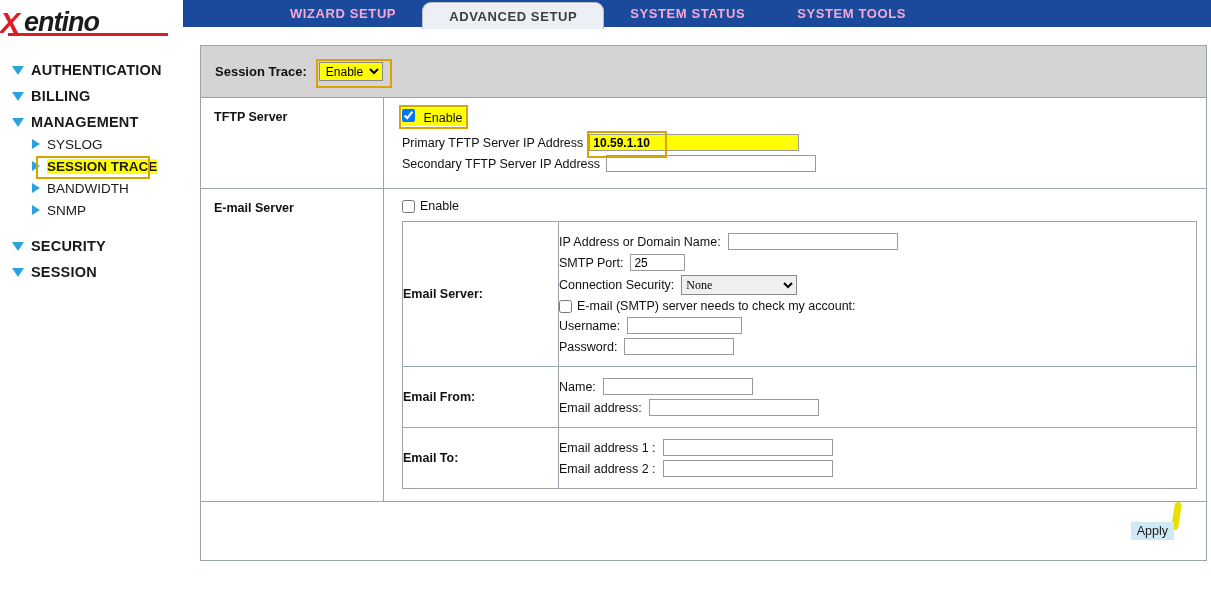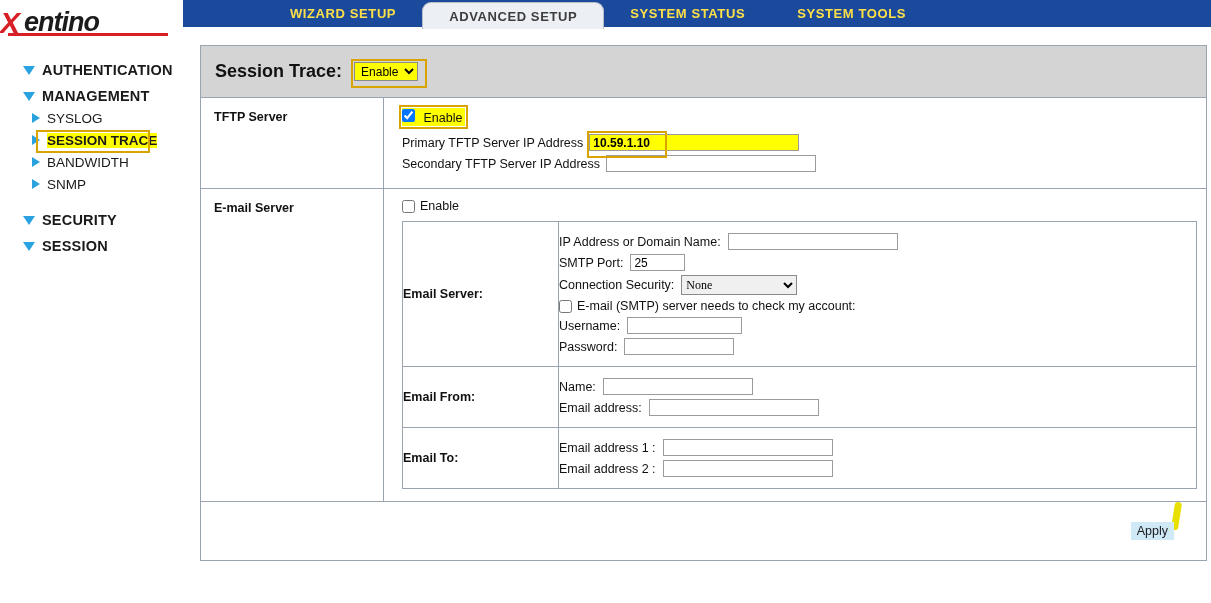--- a/index.html
+++ b/index.html
@@ -54,21 +54,21 @@
   }
 
   .nav {
     position: absolute;
     left: 183px; top: 0;
     height: 27px;
     display: flex;
     align-items: stretch;
   }
   .nav-item {
-    color: #fde047;
+    color: #f9a8d4;
     font-size: 13px;
     font-weight: bold;
     letter-spacing: 0.6px;
     padding: 0 26px;
     display: flex;
     align-items: center;
     height: 27px;
     box-sizing: border-box;
     white-space: nowrap;
     border-radius: 13px;
@@ -89,21 +89,21 @@
     left: 0; top: 45px;
     width: 200px;
     height: 558px;
     background: #ffffff;
     font-size: 14px;
   }
   .side-group {
     display: flex;
     align-items: center;
     height: 22px;
-    padding-left: 23px;
+    padding-left: 12px;
     margin-top: 4px;
   }
   .side-group .label {
     font-weight: bold;
     color: #1a1a1a;
     font-size: 14.5px;
     letter-spacing: 0.2px;
     margin-left: 7px;
   }
   .tri-down {
@@ -151,21 +151,21 @@
     height: 53px;
     background: #d4d4d4;
     border: 1px solid #9aa3b0;
     border-bottom: 1px solid #9aa3b0;
     box-sizing: border-box;
     display: flex;
     align-items: center;
     padding-left: 14px;
   }
   .panel-head .lbl {
-    font-size: 18px;
+    font-size: 13px;
     font-weight: bold;
     color: #111;
   }
   .sel-wrap {
     position: relative;
     margin-left: 12px;
   }
   select.fake {
     font-family: "Liberation Sans", sans-serif;
     font-size: 12px;
@@ -372,20 +372,24 @@
     <span class="logo-x">X</span>
       <span class="logo-text">entino</span>
   </div>
   <div class="logo-underline"></div>
 
   <div class="sidebar">
     <div style="height:10px"></div>
     <div class="side-group">
       <span class="tri-down"></span>
       <span class="label">AUTHENTICATION</span>
+    </div>
+    <div class="side-group">
+      <span class="tri-down"></span>
+      <span class="label">BILLING</span>
     </div>
     <div class="side-group">
       <span class="tri-down"></span>
       <span class="label">MANAGEMENT</span>
     </div>
     <div class="side-sub">
       <span class="tri-right"></span>
       <span class="label">SYSLOG</span>
     </div>
     <div class="side-sub" style="position:relative;">

